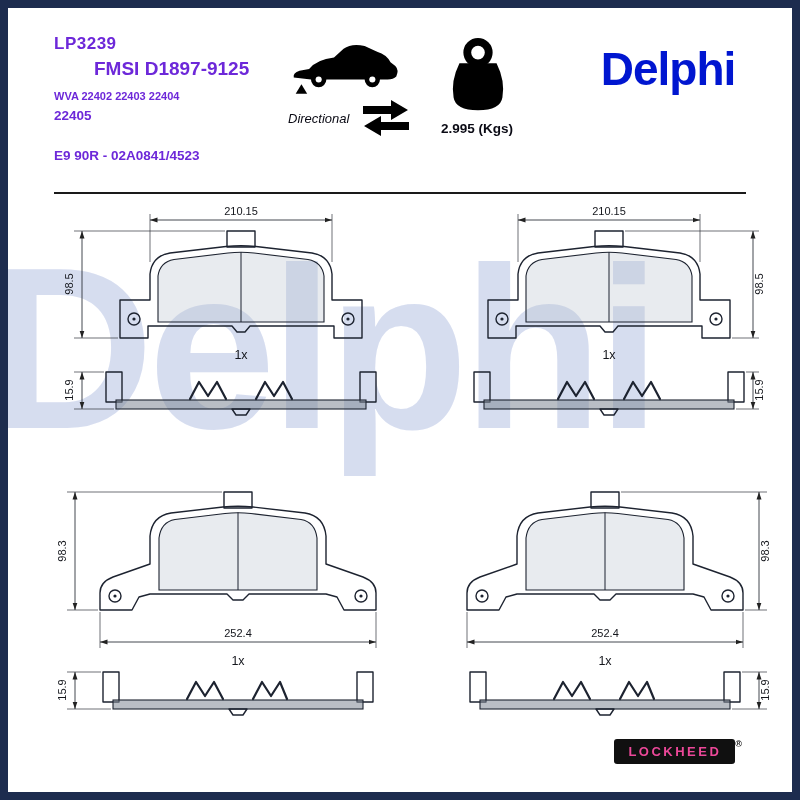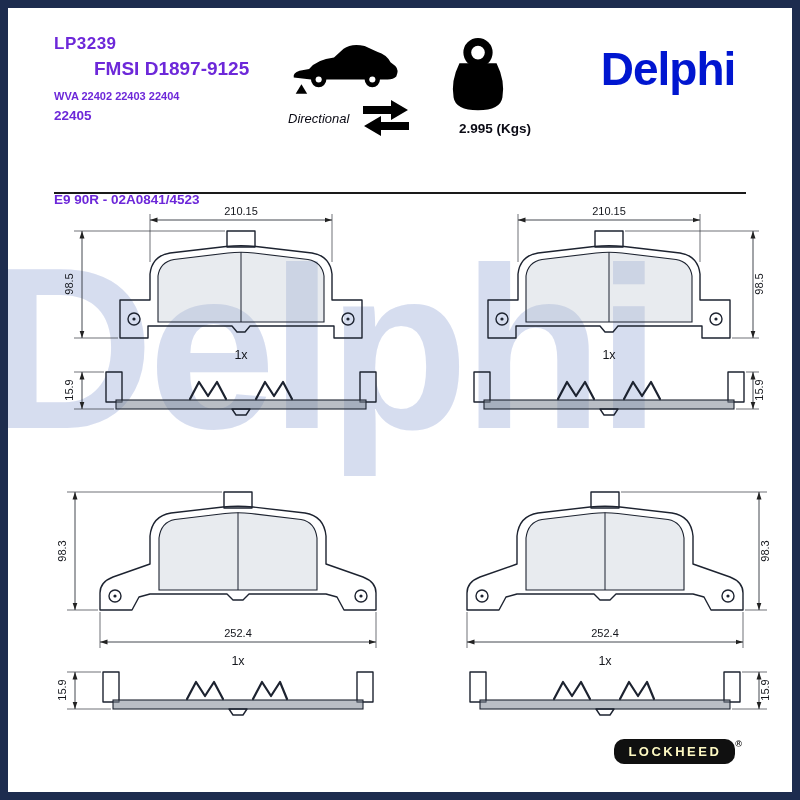--- a/index.html
+++ b/index.html
@@ -7,27 +7,27 @@
     width:800px; height:800px; box-sizing:border-box; position:relative;
     margin:0 auto; background:#fff; border:8px solid #1d2c4e; overflow:hidden;
     font-family:"Liberation Sans", sans-serif; color:#0a0a14;
   }
   .abs { position:absolute; }
   .hdr-txt { font-weight:bold; color:#6d28d9; }
   #part-number { left:46px; top:26px; font-size:17px; letter-spacing:0.5px; }
   #fmsi { left:46px; top:50px; font-size:19px;padding-left:40px; }
   #wva1 { left:46px; top:82px; font-size:11px;text-align:right; }
   #wva2 { left:46px; top:100px; font-size:13.5px; }
-  #homologation { left:46px; top:140px; font-size:13.5px;margin-top:44px; }
+  #homologation { left:46px; top:140px; font-size:13.5px; }
   #header-rule { left:46px; right:46px; top:184px; height:2px; background:#1a1a1a; }
   #car-icon { left:280px; top:30px; }
   #directional-label { left:280px; top:103px; font-size:13px; font-weight:normal;font-style:italic; }
   #directional-arrows { left:352px; top:90px; }
   #weight-icon { left:434px; top:28px; }
-  #weight-value { left:420px; top:113px; width:134px; text-align:center; font-size:13.5px; font-weight:bold; }
+  #weight-value { left:402px; top:113px; width:134px; text-align:center; font-size:13.5px; font-weight:bold; }
   #delphi-logo { left:565px; top:34px; width:190px; text-align:center;
     font-size:46px; font-weight:bold; color:#0016d0; letter-spacing:-1px; }
   #watermark { left:-20px; top:226px; font-size:230px; font-weight:bold; line-height:1;
     color:#bcc7e6; opacity:0.6; letter-spacing:-6px; white-space:nowrap; z-index:0; }
   .drawing { position:absolute; z-index:2; }
   #draw-tl { left:52px;  top:196px; }
   #draw-tr { left:420px; top:196px; }
   #draw-bl { left:45px;  top:458px; }
   #draw-br { left:412px; top:458px; }
   
@@ -35,22 +35,22 @@
   .friction{ fill:rgba(185,192,206,0.32); stroke:#1d2330; stroke-width:1.1; }
   .thin    { stroke:#1d2330; stroke-width:1; }
   .dot     { fill:#1d2330; }
   .bar     { fill:rgba(128,136,150,0.55); stroke:#1d2330; stroke-width:1.1; }
   .spring  { fill:none; stroke:#1d2330; stroke-width:2.2; stroke-linecap:round; stroke-linejoin:round; }
   .dim { stroke:#30343c; stroke-width:0.9; fill:none; }
   .ext { stroke:#30343c; stroke-width:0.7; }
   .dimtxt { font-family:"Liberation Sans",sans-serif; font-size:11px; fill:#14161c; }
   .qty    { font-family:"Liberation Sans",sans-serif; font-size:12.5px; fill:#14161c; }
   #lockheed-wrap { right:50px; bottom:28px; z-index:3; }
-  #lockheed-box { display:inline-block; background:#101010; color:#fef9c3; padding:5px 14px;
-    border-radius:10px; font-size:13px; font-weight:bold; letter-spacing:2.5px; }
+  #lockheed-box { display:inline-block; background:#101010; color:#ec4899; padding:5px 14px;
+    border-radius:3px; font-size:13px; font-weight:bold; letter-spacing:2.5px; }
   #lockheed-reg { font-size:9px; vertical-align:top; color:#101010; font-weight:bold; }
 </style>
 </head>
 <body>
 
 <div class="page">
 
   <svg width="0" height="0" style="position:absolute" aria-hidden="true">
     <defs>
       <marker id="arw" markerWidth="8" markerHeight="6" refX="7.5" refY="3" orient="auto-start-reverse" markerUnits="userSpaceOnUse">

